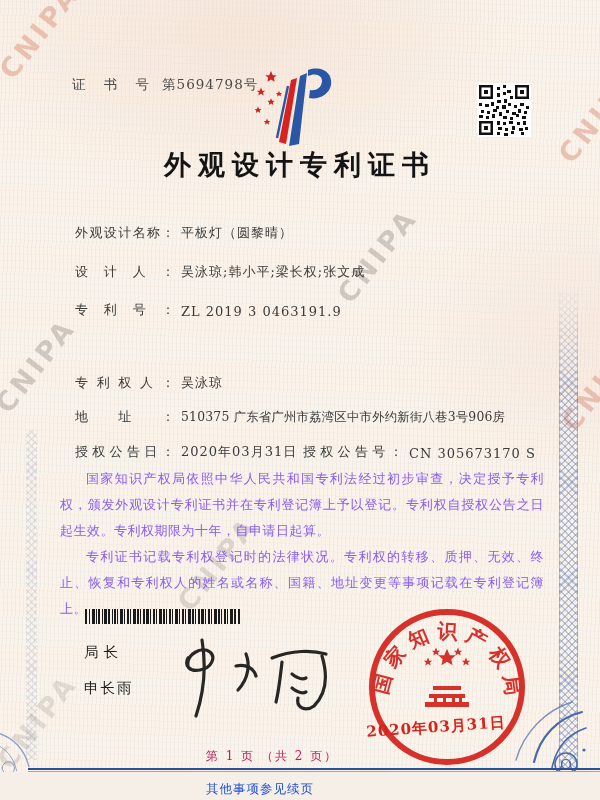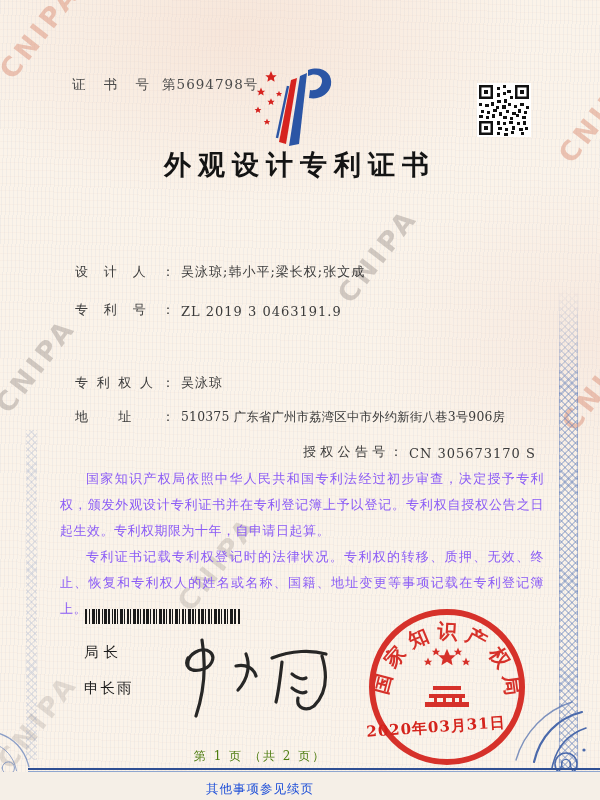--- a/index.html
+++ b/index.html
@@ -55,21 +55,21 @@
   .sig{position:absolute;left:150px;top:636px;width:205px;height:86px;}
   
   .seal{position:absolute;left:366px;top:606px;width:162px;height:162px;opacity:.93;}
   .seal-date{
     position:absolute;left:356px;top:718px;width:160px;text-align:center;
     color:#d4231c;font-size:15px;letter-spacing:1px;transform:rotate(-4deg);
     font-weight:bold;
   }
   
   .page-num{position:absolute;left:0;top:748px;width:520px;text-align:center;
-            font-size:12px;letter-spacing:2px;color:#4d7c0f;}
+            font-size:12px;letter-spacing:2px;color:#be185d;padding-left:12px;}
   .next-strip{position:absolute;left:0;top:772px;width:600px;height:28px;background:#f5efe7;}
   .divider{position:absolute;left:28px;top:768px;width:572px;height:5px;
            background:linear-gradient(#2f4f93 0 2px, rgba(0,0,0,0) 2px 3px, #8fa6cf 3px 4px, rgba(0,0,0,0) 4px);}
   .next-note{position:absolute;left:0;top:781px;width:520px;text-align:center;
              font-size:12.5px;color:#1d4ed8;letter-spacing:1px;}
   
   .lace-right{
     position:absolute;right:22px;top:288px;width:17px;height:480px;
     border-left:1px solid rgba(95,125,185,.45);border-right:1px solid rgba(95,125,185,.45);
     background:
@@ -207,33 +207,39 @@
       <use href="#st" transform="translate(15,28) scale(1.1)"></use>
       <use href="#st" transform="translate(25,38) scale(0.95)"></use>
       <use href="#st" transform="translate(12,46) scale(0.9)"></use>
       <use href="#st" transform="translate(21,58) scale(0.85)"></use>
       <use href="#st" transform="translate(33,30) scale(0.8)"></use>
     </g>
   </svg>
 
   <div class="title">外观设计专利证书</div>
 
+  <div class="frow" style="top:224px;">
+    <span class="flabel">外观设计名称：</span><span class="fvalue">平板灯（圆黎晴）</span>
+  </div>
   <div class="frow" style="top:263px;">
     <span class="flabel">设计人：</span><span class="fvalue">吴泳琼;韩小平;梁长权;张文成</span>
   </div>
   <div class="frow" style="top:301px;">
     <span class="flabel">专利号：</span><span class="fvalue">ZL 2019 3 0463191.9</span>
   </div>
   <div class="frow" style="top:374px;">
     <span class="flabel">专利权人：</span><span class="fvalue">吴泳琼</span>
   </div>
   <div class="frow addr" style="top:408px;">
     <span class="flabel">地址：</span><span class="fvalue">510375 广东省广州市荔湾区中市外约新街八巷3号906房</span>
   </div>
   <div class="frow" style="top:443px;">
+    <span>
+      <span class="flabel">授权公告日：</span><span class="fvalue">2020年03月31日</span>
+    </span>
     <span class="pair2">
       <span class="flabel">授权公告号：</span><span class="fvalue">CN 305673170 S</span>
     </span>
   </div>
 
   <div class="paras">
     <p>国家知识产权局依照中华人民共和国专利法经过初步审查，决定授予专利权，颁发外观设计专利证书并在专利登记簿上予以登记。专利权自授权公告之日起生效。专利权期限为十年，自申请日起算。</p>
     <p>专利证书记载专利权登记时的法律状况。专利权的转移、质押、无效、终止、恢复和专利权人的姓名或名称、国籍、地址变更等事项记载在专利登记簿上。</p>
   </div>
 

